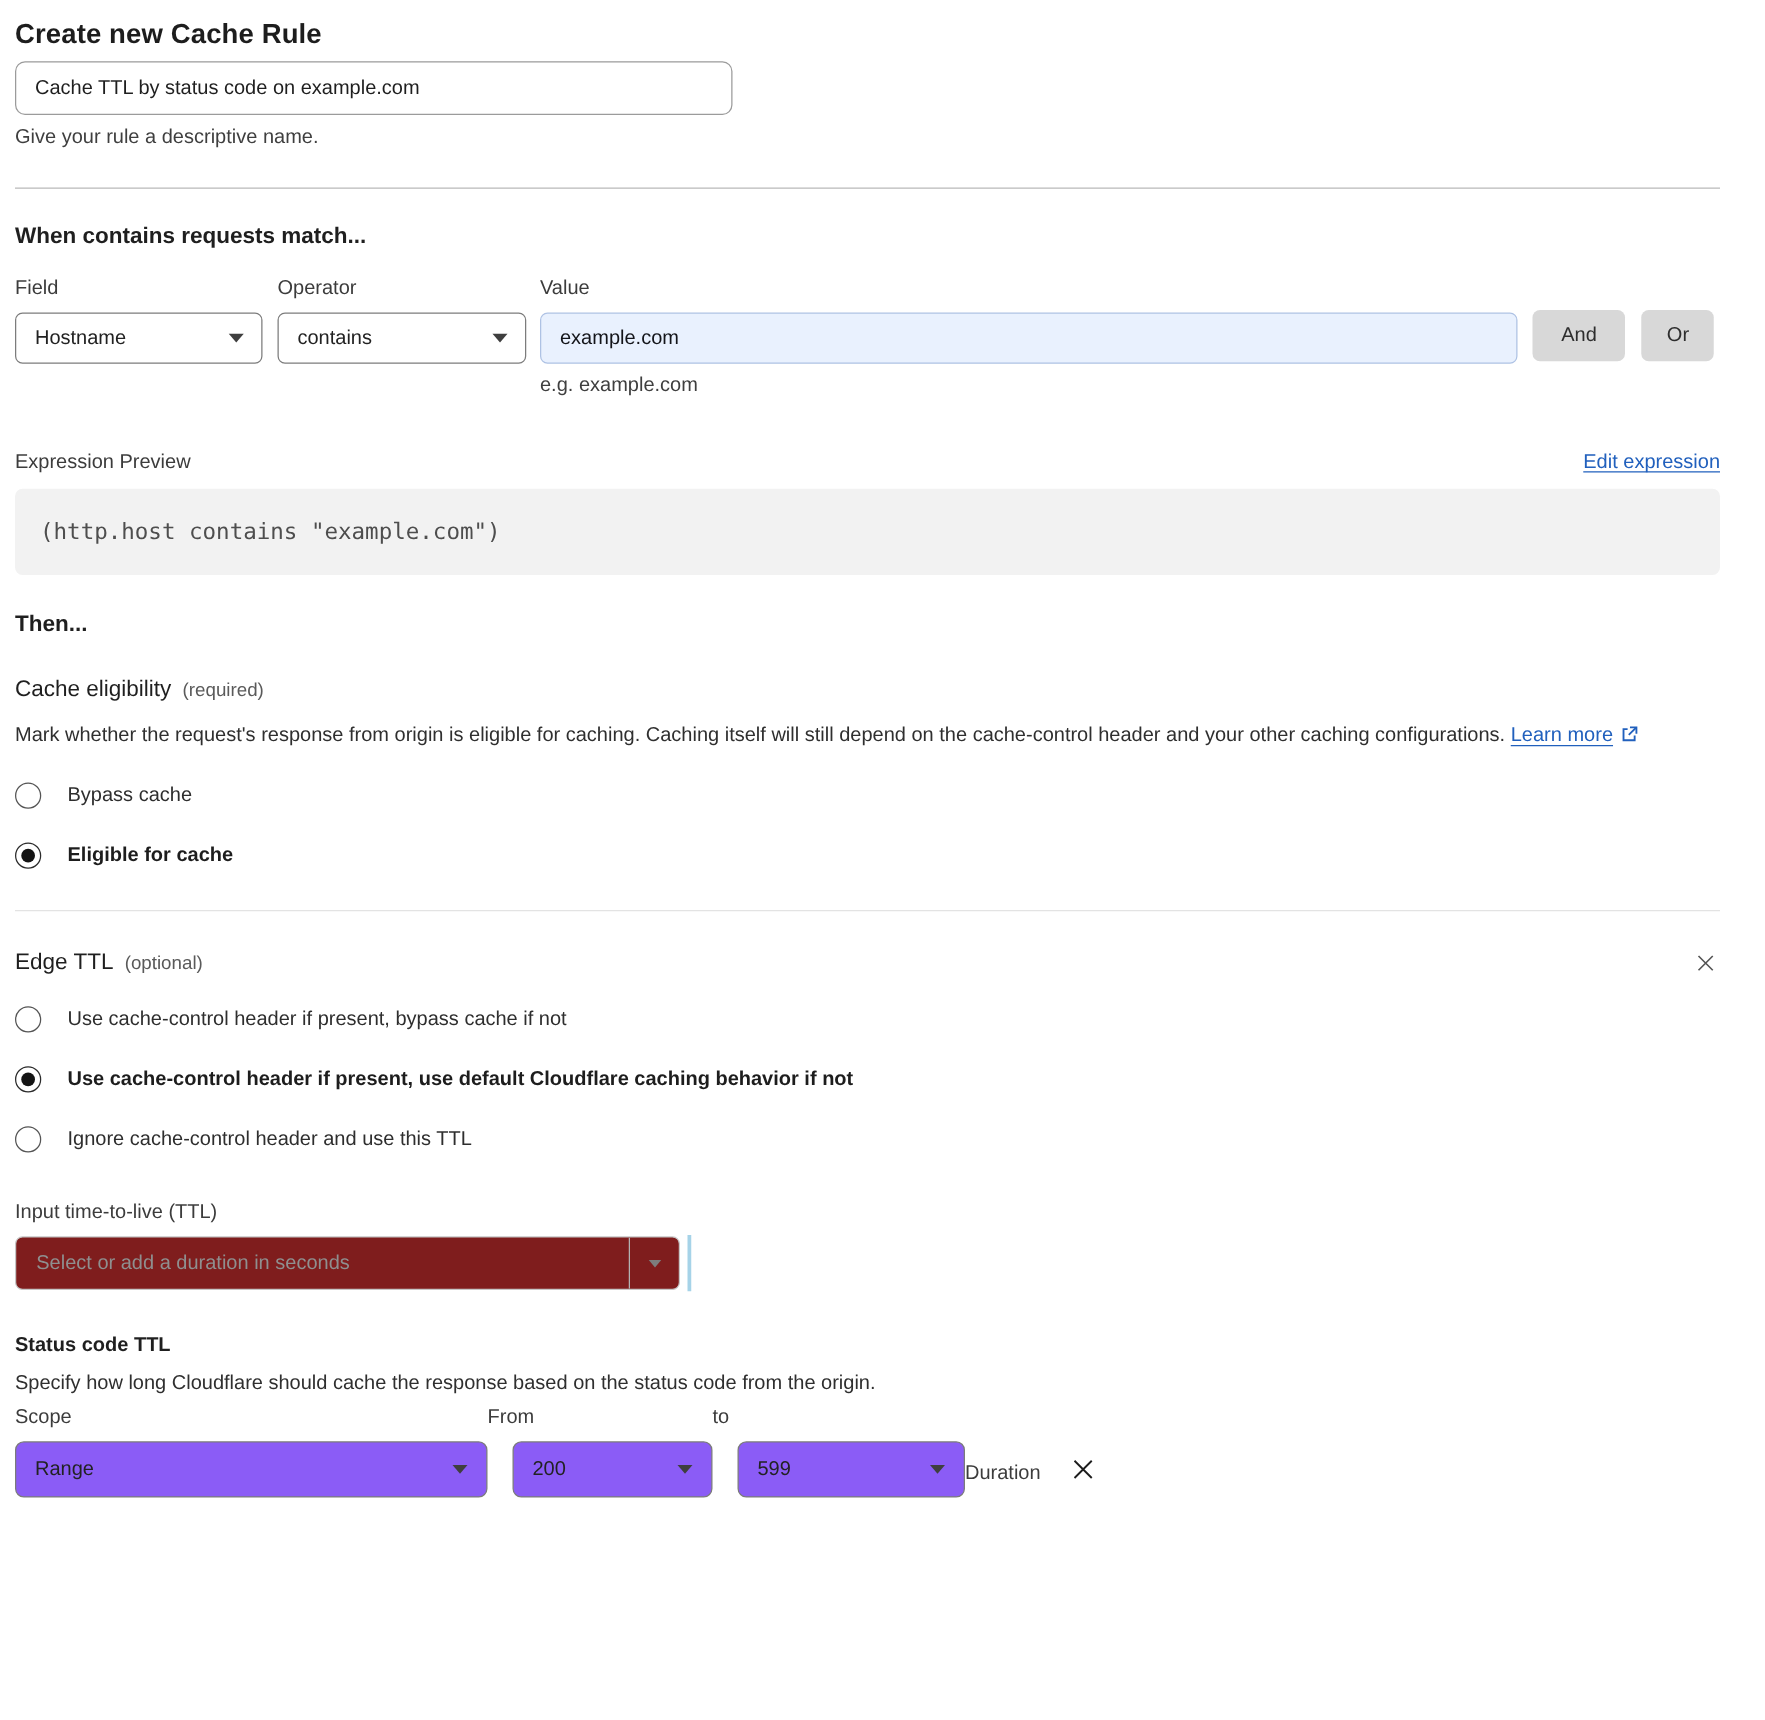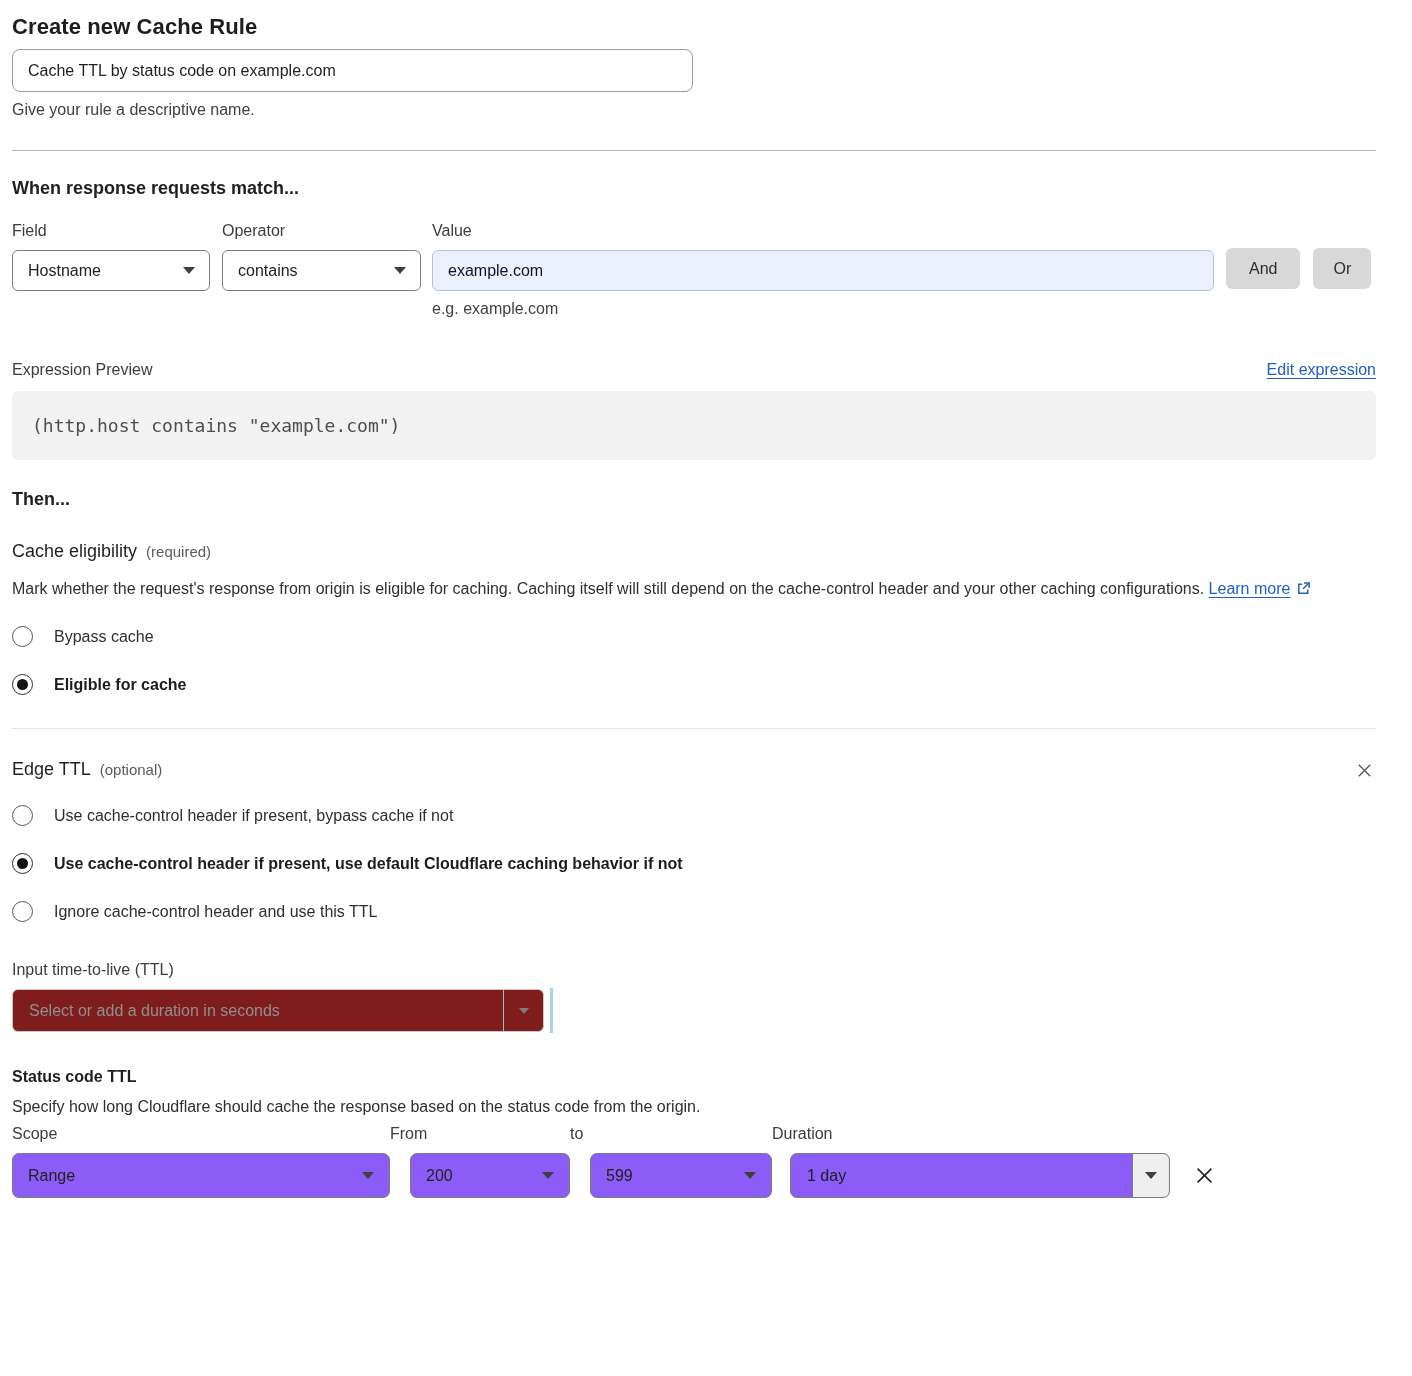--- a/index.html
+++ b/index.html
@@ -9,21 +9,21 @@
     font-family: "Liberation Sans", sans-serif;
     color: #2b2b2b; font-size: 16px;
   }
   .container { padding: 14px 36px 24px 12px; }
 
   h1.page-title { font-size: 22px; font-weight: 700; color: #1d1d1d; letter-spacing: .1px; }
 
   .field-label { font-size: 16px; color: #3c3c3c; }
   .rule-name-label { margin-top: 36px; }
   .text-input {
-    display: block; margin-top: 9px; width: 681px; height: 43px;
+    display: block; margin-top: 9px; width: 574px; height: 43px;
     border: 1px solid #9b9b9b; border-radius: 8px; padding: 0 15px;
     font-family: "Liberation Sans", sans-serif; font-size: 16px; color: #1f1f1f;
     background: #fff; outline: none;
   }
   .help-text { margin-top: 9px; font-size: 16px; color: #3f3f3f; }
 
   .divider { border: none; border-top: 1px solid #b9b9b9; margin-top: 31px; }
   .divider.light { border-top-color: #e3e3e3; margin-top: 33px; }
 
   .section-heading { margin-top: 27px; font-size: 18px; font-weight: 700; color: #1f1f1f; }
@@ -121,21 +121,21 @@
 
 <div class="container">
 
   <h1 class="page-title">Create new Cache Rule</h1>
 
   <input class="text-input" type="text" value="Cache TTL by status code on example.com" style="">
   <div class="help-text">Give your rule a descriptive name.</div>
 
   <hr class="divider">
 
-  <div class="section-heading">When response requests match...</div>
+  <div class="section-heading">When contains requests match...</div>
 
   <div class="match-row">
     <div class="match-col col-field">
       <div class="col-label">Field</div>
       <div class="select-box">
         <span>Hostname</span>
         <span class="caret"></span>
       </div>
     </div>
     <div class="match-col col-op">
@@ -248,26 +248,20 @@
     </div>
     <div class="sc-col">
       <div class="col-label">to</div>
       <div class="sc-select sc-to">
         <span>599</span>
         <span class="caret"></span>
       </div>
     </div>
     <div class="sc-col">
       <div class="col-label">Duration</div>
-      <div class="sc-select sc-duration combo">
-        <span class="combo-value">1 day</span>
-        <span class="combo-arrow">
-            <span class="caret"></span>
-          </span>
-      </div>
     </div>
     <div class="row-delete">
       <button class="close-x">
         <svg width="23" height="23" viewBox="0 0 20 20" fill="none" stroke="#1d1d1d" stroke-width="1.3">
             <path d="M4 4l12 12M16 4L4 16"></path>
           </svg>
       </button>
     </div>
   </div>
 

